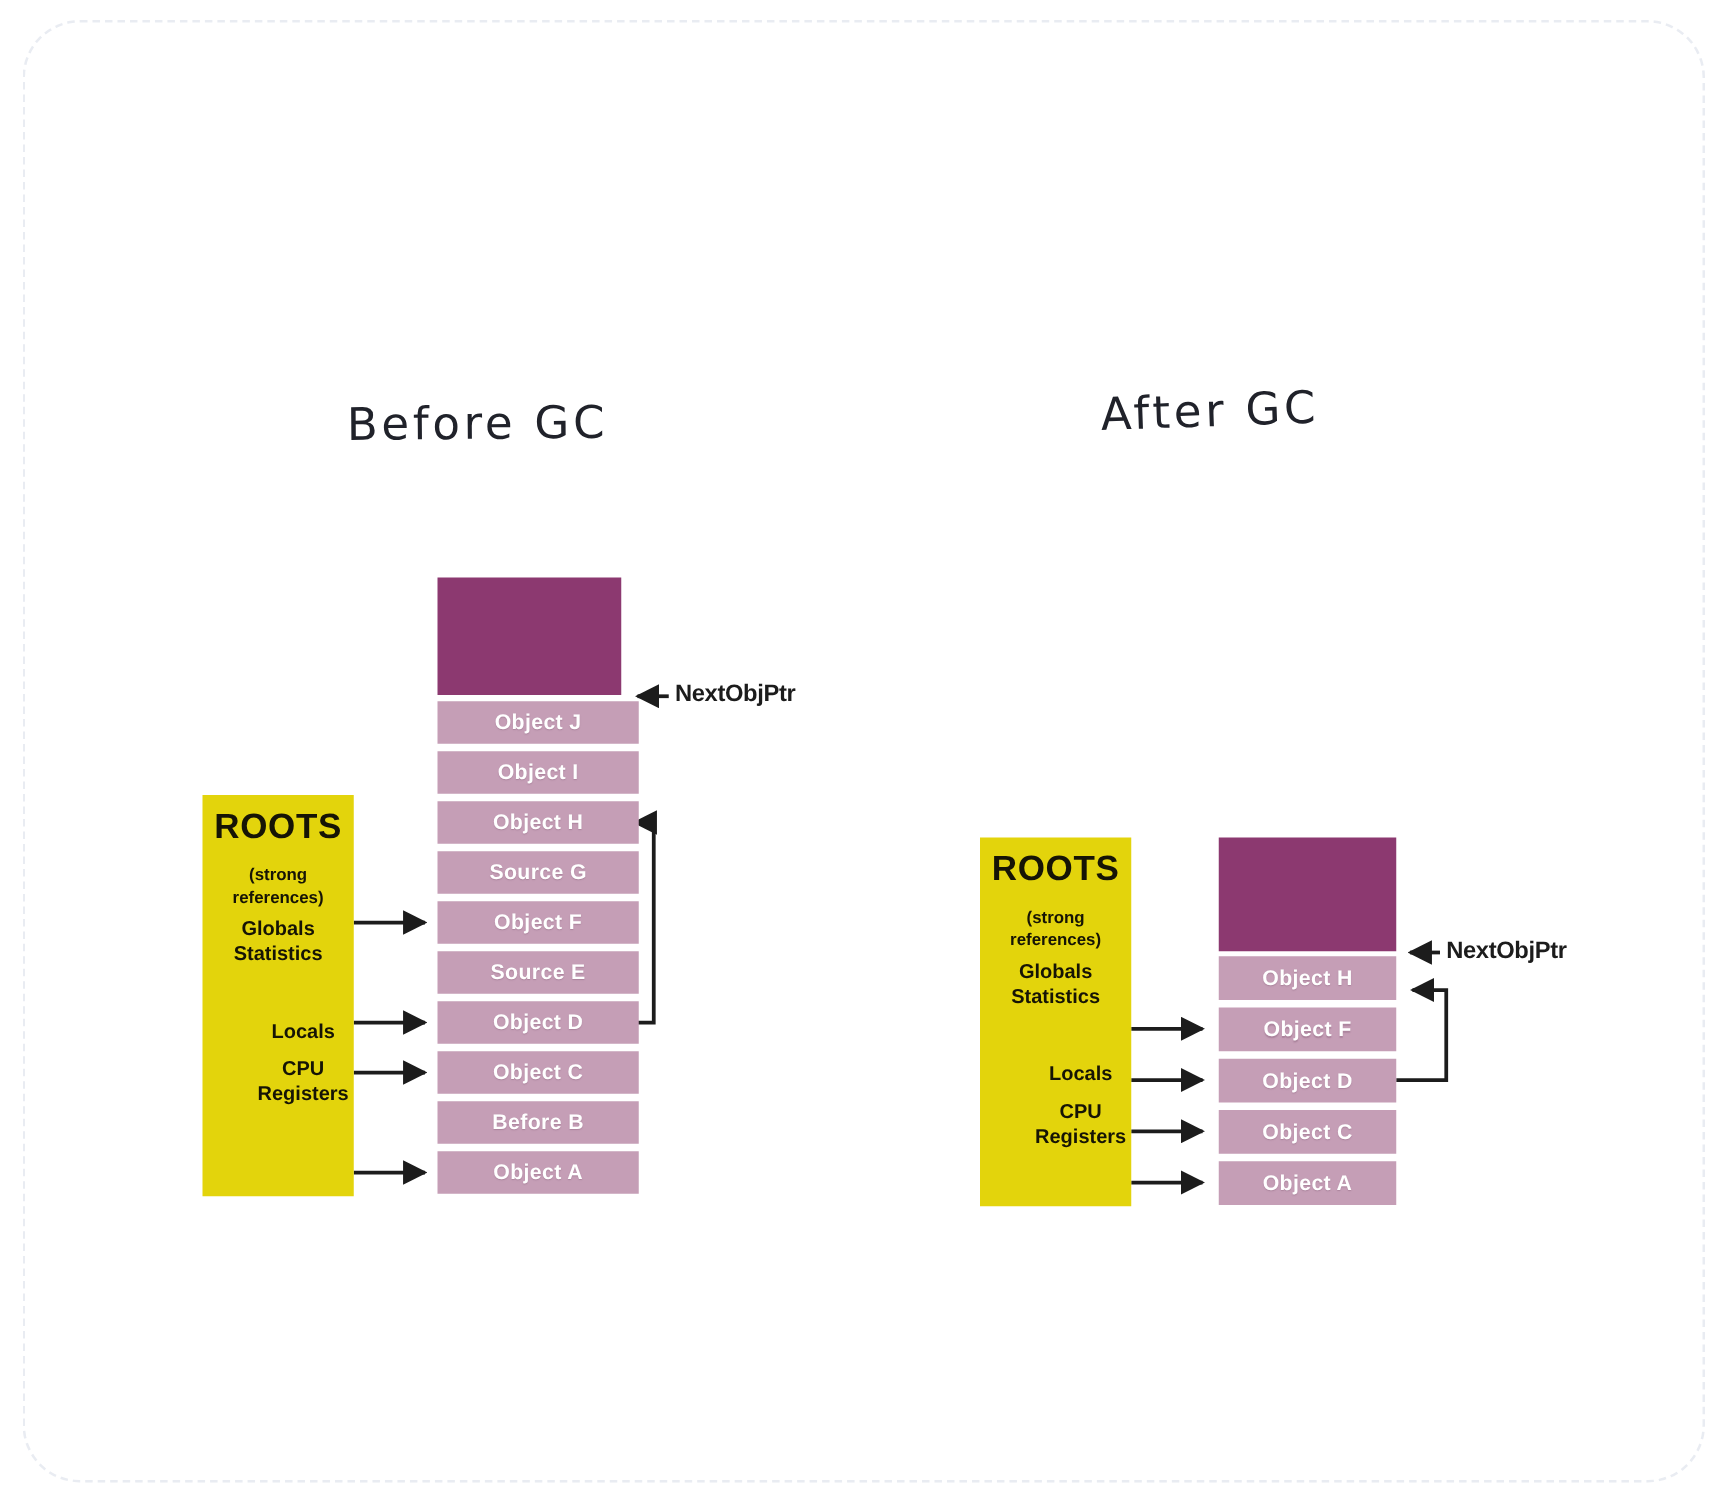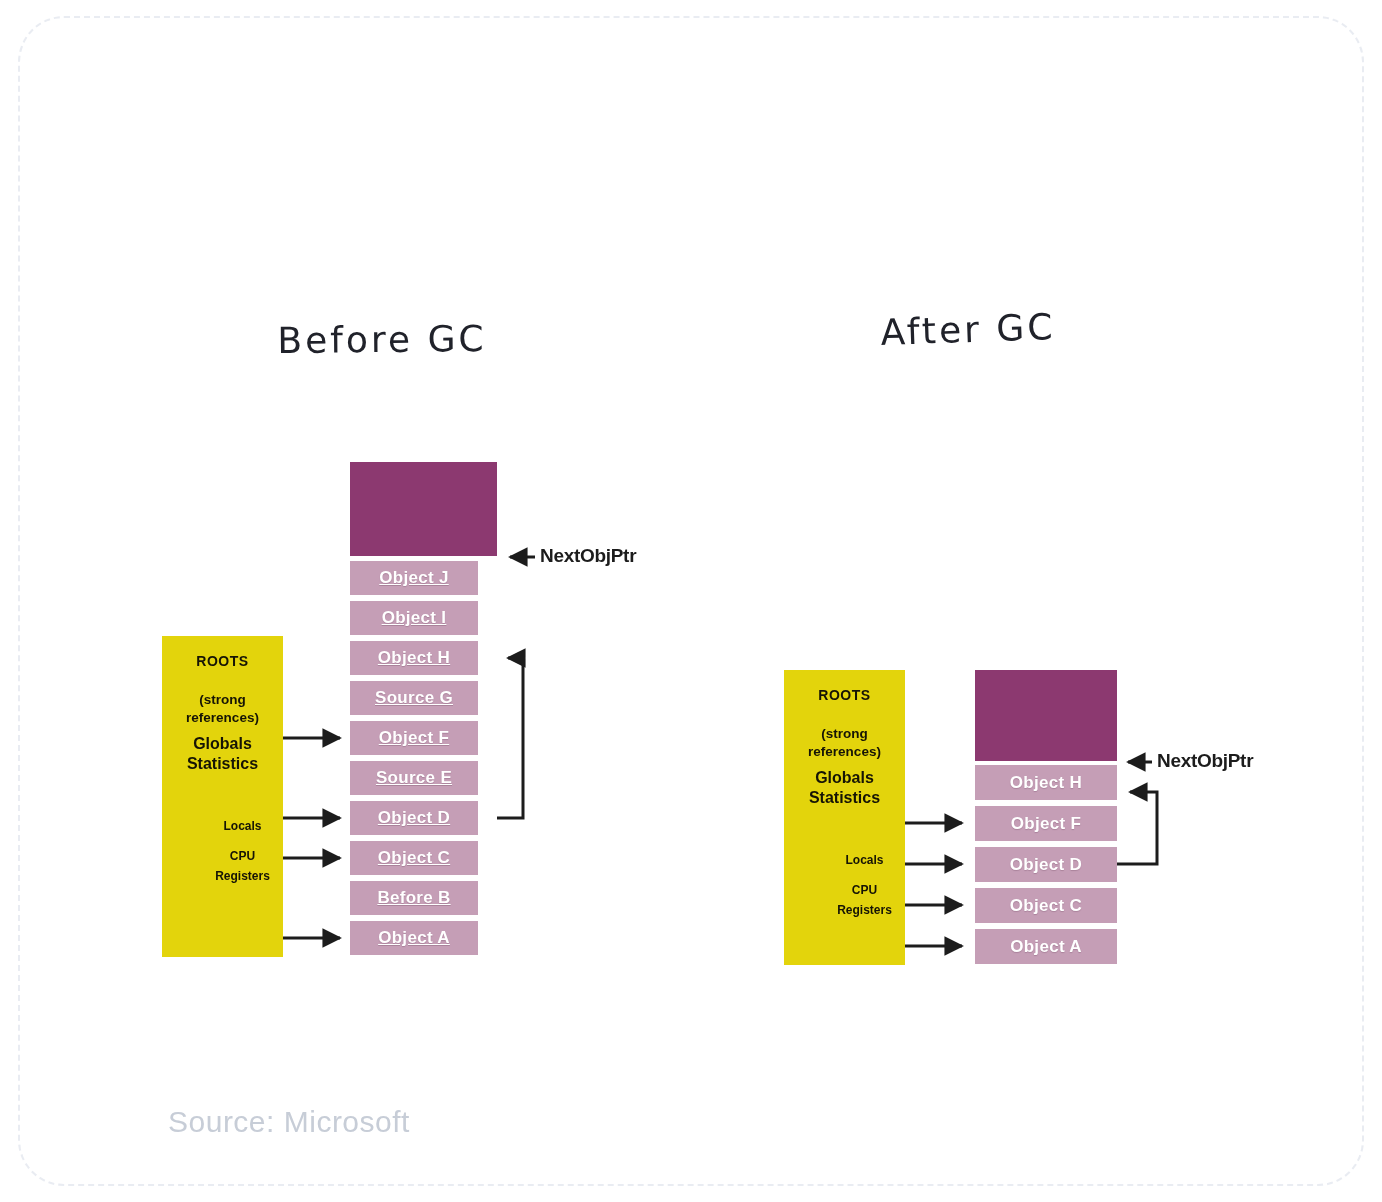--- a/index.html
+++ b/index.html
@@ -70,42 +70,42 @@
   }
   #roots-before { left: 162px; top: 636px; height: 321px; }
   #roots-after  { left: 784px; top: 670px; height: 295px; }
   .roots-head {
     position: absolute;
     top: 13px; left: 0; right: 0;
     text-align: center;
   }
   .roots-title {
     font-weight: bold;
-    font-size: 14px;
+    font-size: 28px;
     line-height: 24px;
     letter-spacing: 0.5px;
   }
   .roots-sub {
     margin-top: 18px;
     font-weight: bold;
     font-size: 13.5px;
     line-height: 18px;
   }
   .roots-item {
     margin-top: 7px;
     font-weight: bold;
     font-size: 16px;
     line-height: 20px;
   }
   .roots-abs {
     position: absolute;
     left: 0; right: 0;
     text-align: center;
     font-weight: bold;
-    font-size: 12px;
+    font-size: 16px;
     line-height: 20px;
     margin-top: 0;
     padding-left: 40px;
   }
   .roots-locals { top: 180px; }
   .roots-cpu    { top: 210px; }
 
   .heap-free {
     position: absolute;
     background: var(--purple-dark);
@@ -116,21 +116,21 @@
   .obj {
     position: absolute;
     background: var(--pink);
     color: #ffffff;
     font-weight: bold;
     font-size: 17px;
     text-align: center;
     letter-spacing: 0.3px;
     text-shadow: 0 1px 1px rgba(120,80,105,0.35);
   }
-  .obj.before { left: 350px; width: 128px; height: 34px; line-height: 34px; text-decoration: underline; }
+  .obj.before { left: 350px; width: 161px; height: 34px; line-height: 34px; }
   .obj.after  { left: 975px; width: 142px; height: 35px; line-height: 35px; }
 
   .nextptr {
     position: absolute;
     font-weight: bold;
     font-size: 19px;
     line-height: 24px;
     letter-spacing: -0.3px;
     color: var(--ink);
     white-space: nowrap;
@@ -237,15 +237,14 @@
   <div class="heap-free" id="free-after"></div>
 
   <div class="obj after" style="top:765px">Object H</div>
   <div class="obj after" style="top:806px">Object F</div>
   <div class="obj after" style="top:847px">Object D</div>
   <div class="obj after" style="top:888px">Object C</div>
   <div class="obj after" style="top:929px">Object A</div>
 
   <div class="nextptr" id="nextptr-after">NextObjPtr</div>
 
-  <div id="source">Source: Microsoft</div>
 
 </div>
 
 </body></html>

